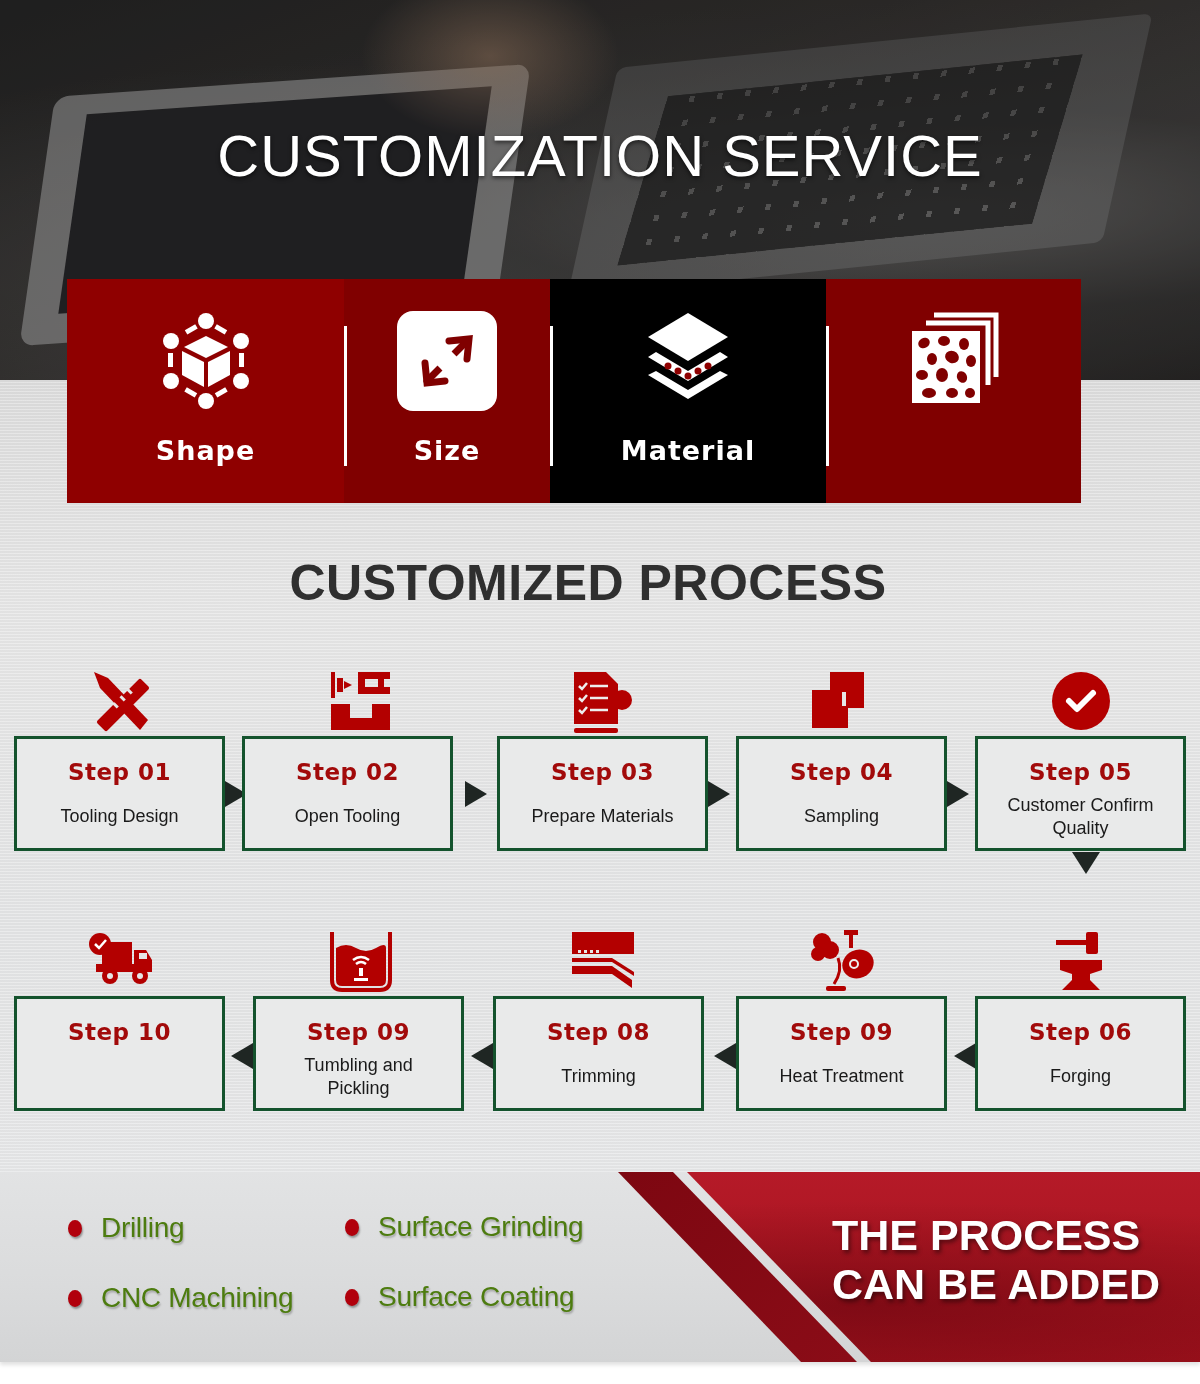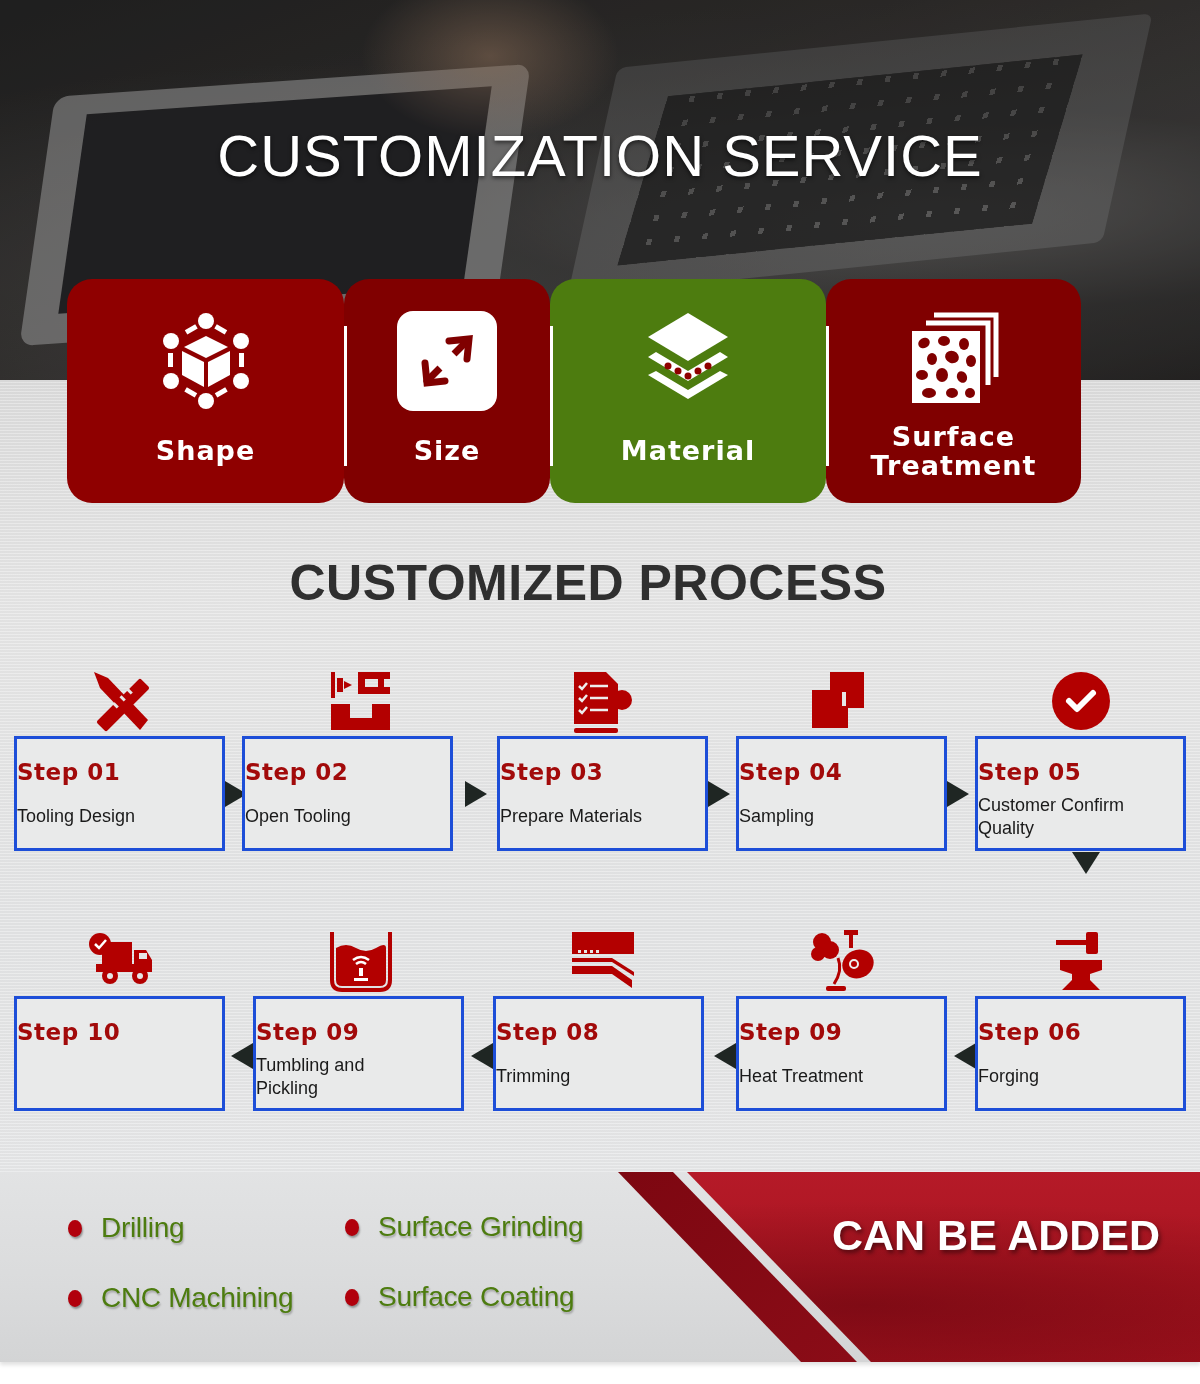--- a/index.html
+++ b/index.html
@@ -51,44 +51,44 @@
     background:
       repeating-linear-gradient(0deg, rgba(255,255,255,0.25) 0 1px, rgba(0,0,0,0.02) 1px 3px),
       linear-gradient(180deg, #dcdcdc 0%, #e6e6e6 30%, #e3e4e5 70%, #e6e7e8 100%);
   }
 
   
   .cust-bar {
     position: absolute; left: 67px; top: 279px; width: 1066px; height: 224px;
     display: flex;
   }
-  .cust-item { position: relative; height: 100%; display: flex; flex-direction: column; align-items: center; border-radius: 25px; }
+  .cust-item { position: relative; height: 100%; display: flex; flex-direction: column; align-items: center; }
   .cust-item.c1 { width: 277px; background: #8f0000; }
   .cust-item.c2 { width: 206px; background: #800000; }
-  .cust-item.c3 { width: 276px; background: #4d7c0f; }
+  .cust-item.c3 { width: 276px; background: #000000; }
   .cust-item.c4 { width: 255px; background: #800000; }
   .cust-divider { position: absolute; top: 47px; width: 3px; height: 140px; background: #ffffff; }
   .cust-icon { position: absolute; top: 32px; width: 100px; height: 100px; left: 50%; transform: translateX(-50%); }
   .cust-label {
     position: absolute; left: 0; width: 100%; text-align: center; color: #ffffff;
     font-family: "DejaVu Sans", sans-serif; font-weight: 700; font-size: 27px; letter-spacing: 1px;
   }
   .cust-label.single { top: 156px; }
   .cust-label.double { top: 143px; line-height: 29px; }
 
   .section-title {
     position: absolute; left: 0; top: 554px; width: 1176px; text-align: center;
     color: #2f2f2f; font-weight: 700; font-size: 50px; letter-spacing: 0.5px;
   }
 
   
   .step {
     position: absolute; width: 211px; height: 115px;
-    border: 3px solid #1d4ed8; background: #e9eaea;
-    text-align: left;
+    border: 3px solid #14532d; background: #e9eaea;
+    text-align: center;
     padding-left: 17px;
   }
   .step-num {
     position: absolute; left: 0; top: 20px; width: 100%;
     color: #a20a0a; font-family: "DejaVu Sans", sans-serif; font-weight: 700; font-size: 23px; letter-spacing: 0.5px;
   }
   .step-desc {
     position: absolute; left: 0; width: 100%;
     color: #1a1a1a; font-size: 18px; line-height: 23px;
   }
@@ -216,24 +216,20 @@
         <ellipse cx="48" cy="46" rx="7" ry="6" transform="rotate(20 48 46)"></ellipse>
         <ellipse cx="67" cy="50" rx="5" ry="6"></ellipse>
         <ellipse cx="18" cy="64" rx="6" ry="5"></ellipse>
         <ellipse cx="38" cy="64" rx="6" ry="7"></ellipse>
         <ellipse cx="58" cy="66" rx="5" ry="6" transform="rotate(-25 58 66)"></ellipse>
         <ellipse cx="25" cy="82" rx="7" ry="5"></ellipse>
         <ellipse cx="48" cy="82" rx="6" ry="5"></ellipse>
         <ellipse cx="66" cy="82" rx="5" ry="5"></ellipse>
       </g>
     </svg>
-    <div class="cust-label double">
-      <div>Surface</div>
-      <div>Treatment</div>
-    </div>
   </div>
 </div>
 
 <div class="section-title">CUSTOMIZED PROCESS</div>
 
 <svg class="step-icon" style="left:86px;top:668px" viewBox="0 0 70 66">
   <g fill="#b30000">
     <polygon points="8,4 22,10 62,52 54,62 14,20"></polygon>
     <rect x="6" y="30" width="62" height="14" rx="2" transform="rotate(-45 37 37)"></rect>
   </g>
@@ -423,14 +419,15 @@
 <div class="process-item" style="left:68px;top:1282px">
   <span class="bullet"></span>
   <span class="process-text">CNC Machining</span>
 </div>
 <div class="process-item" style="left:345px;top:1281px">
   <span class="bullet"></span>
   <span class="process-text">Surface Coating</span>
 </div>
 
 <div class="added-title">
+  <div>THE PROCESS</div>
   <div>CAN BE ADDED</div>
 </div>
 
 </body></html>

